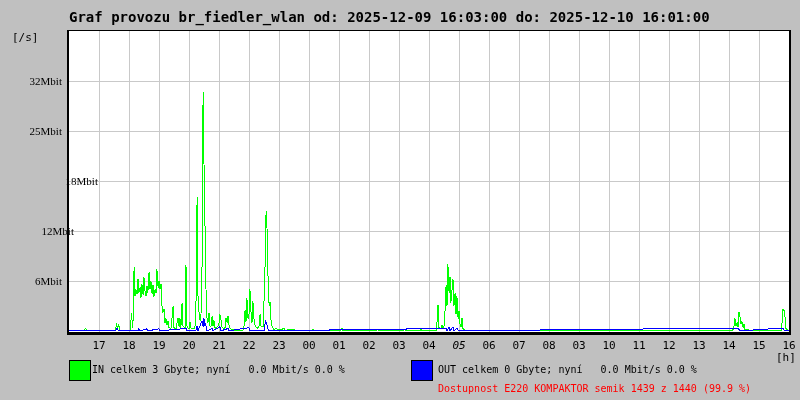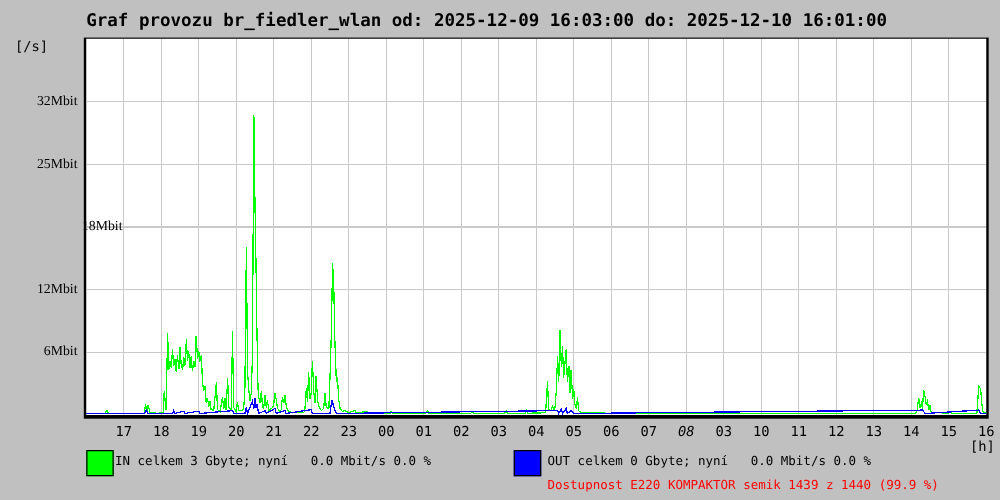--- a/index.html
+++ b/index.html
@@ -82,40 +82,40 @@
       <line x1="0" y1="250" x2="720" y2="250" stroke="#c9c9c9" stroke-width="1" shape-rendering="crispEdges"></line>
       <polyline points="0.0,298.6 15.0,298.6 16.5,296.5 18.0,298.6 46.5,298.6 47.4,291.5 48.6,296.5 49.5,292.3 51.0,298.2 57.0,298.6 61.5,298.2 62.4,280.7 63.6,294.8 63.9,295.7 65.1,234.8 66.0,264.0 66.9,257.3 68.1,262.3 69.0,247.3 69.9,260.7 71.1,255.7 72.0,265.7 72.9,252.3 74.1,263.2 75.0,245.7 75.9,259.0 77.1,264.0 78.0,254.0 78.9,260.7 80.1,239.8 81.0,257.3 81.9,249.0 83.1,262.3 84.0,253.2 84.9,264.8 86.1,257.3 87.0,261.5 87.9,237.3 89.1,255.7 90.0,249.0 90.9,257.3 92.1,252.3 93.0,274.0 93.9,280.7 95.1,277.3 96.0,290.7 96.9,286.5 98.1,293.2 99.0,289.0 99.9,295.7 102.0,296.5 104.1,274.0 105.0,295.7 107.1,297.3 108.9,285.7 110.1,294.8 111.0,286.5 111.9,295.7 113.1,270.7 114.0,294.0 116.1,295.7 117.0,233.2 117.9,294.0 120.0,297.3 120.9,289.8 122.1,296.5 125.1,296.5 126.0,294.0 126.9,280.7 128.1,165.7 129.0,264.0 129.9,279.0 131.1,289.0 132.0,282.3 132.9,255.7 134.1,60.7 135.0,132.3 135.9,186.5 136.5,229.8 137.4,279.0 138.0,285.7 138.9,290.7 140.1,280.7 141.0,294.0 141.9,294.8 143.1,284.0 144.0,294.0 144.9,288.2 146.1,296.5 149.1,294.0 150.0,291.5 150.9,282.3 152.1,288.2 153.0,294.8 155.1,297.3 156.0,295.7 156.9,285.7 158.1,290.7 159.0,284.0 159.9,292.3 161.1,296.5 165.0,298.2 174.0,298.2 174.9,295.7 176.1,278.2 177.0,289.8 177.9,265.7 179.1,287.3 180.0,282.3 180.9,257.3 182.1,282.3 183.0,290.7 183.9,269.0 185.1,288.2 186.0,293.2 188.1,296.5 189.9,294.8 191.1,282.3 192.0,294.0 194.1,294.8 195.0,269.8 195.9,240.7 197.1,179.0 198.0,196.5 198.9,240.7 200.1,274.0 201.0,269.8 201.9,287.3 203.1,294.8 204.9,297.3 207.0,296.5 210.0,298.2 215.1,296.5 216.0,298.2 225.0,297.3 225.9,298.6 243.0,298.6 243.9,297.3 245.1,298.6 271.5,298.6 273.0,296.5 273.9,298.6 307.5,298.6 309.0,297.3 309.9,298.6 334.5,298.6 336.0,296.9 336.9,298.6 351.0,298.6 351.9,296.1 353.1,298.6 367.5,298.2 369.0,273.2 369.9,295.7 372.0,296.5 372.9,293.2 374.1,295.7 375.0,294.0 375.9,282.3 377.1,253.2 378.0,274.0 378.9,232.3 380.1,261.5 381.0,244.8 381.9,270.7 383.1,257.3 384.0,247.3 384.9,274.0 386.1,260.7 387.0,282.3 387.9,264.0 389.1,287.3 390.0,279.0 390.9,291.5 392.1,294.8 393.0,285.7 393.9,296.5 396.0,298.2 420.0,298.6 480.0,298.6 540.0,298.6 600.0,298.6 663.0,298.6 664.5,297.3 666.0,286.5 666.9,294.0 668.1,290.7 669.0,294.8 669.9,279.8 671.1,285.7 672.0,291.5 672.9,289.0 674.1,295.7 675.0,292.3 675.9,297.8 690.0,298.6 690.9,297.3 692.1,298.6 712.5,298.6 714.0,277.3 715.5,279.0 717.0,296.5 718.5,298.2 720.0,298.2" fill="none" stroke="#00ff00" stroke-width="1" shape-rendering="crispEdges"></polyline>
       <polyline points="0.0,298.8 46.5,298.8 48.0,295.7 49.5,298.8 69.0,298.8 69.9,296.5 71.1,298.8 78.0,296.9 78.9,298.8 90.0,296.9 90.9,298.8 117.0,296.5 117.9,298.8 126.9,298.8 128.1,294.0 129.0,298.8 132.9,289.0 134.1,294.8 135.0,286.5 135.9,294.0 136.5,291.5 138.0,298.8 143.1,296.5 144.0,298.8 150.9,294.8 152.1,298.8 159.0,296.5 159.9,298.8 180.0,295.7 180.9,298.8 195.0,298.8 196.5,288.2 198.0,293.2 198.9,296.5 200.1,298.8 377.1,296.5 378.0,298.8 380.1,295.3 381.0,298.8 384.0,294.8 384.9,298.8 387.9,296.5 390.0,298.8 669.0,296.1 671.1,298.8 714.0,296.1 715.5,298.8 720.0,298.8" fill="none" stroke="#0000ff" stroke-width="1" shape-rendering="crispEdges"></polyline>
     </svg>
 </div>
 
 <div id="y-ticks">
     <div class="abs ytick" style="top: 74px;">32Mbit</div>
     <div class="abs ytick" style="top: 124px;">25Mbit</div>
     <div class="abs ytick" style="top: 174px; margin-left: 36px;">18Mbit</div>
-    <div class="abs ytick" style="top: 224px;">12Mbit</div>
+    <div class="abs ytick" style="top: 224px; padding-left: 12px;">12Mbit</div>
     <div class="abs ytick" style="top: 274px;">6Mbit</div>
   </div>
 <div id="x-ticks">
     <div class="abs xtick" style="left: 84px;">17</div>
     <div class="abs xtick" style="left: 114px;">18</div>
     <div class="abs xtick" style="left: 144px;">19</div>
     <div class="abs xtick" style="left: 174px;">20</div>
     <div class="abs xtick" style="left: 204px;">21</div>
     <div class="abs xtick" style="left: 234px;">22</div>
     <div class="abs xtick" style="left: 264px;">23</div>
     <div class="abs xtick" style="left: 294px;">00</div>
     <div class="abs xtick" style="left: 324px;">01</div>
     <div class="abs xtick" style="left: 354px;">02</div>
     <div class="abs xtick" style="left: 384px;">03</div>
     <div class="abs xtick" style="left: 414px;">04</div>
-    <div class="abs xtick" style="left: 444px;">05</div>
+    <div class="abs xtick" style="left: 444px; font-style: italic;">05</div>
     <div class="abs xtick" style="left: 474px;">06</div>
     <div class="abs xtick" style="left: 504px;">07</div>
-    <div class="abs xtick" style="left: 534px; font-style: italic;">08</div>
+    <div class="abs xtick" style="left: 534px;">08</div>
     <div class="abs xtick" style="left: 564px;">03</div>
     <div class="abs xtick" style="left: 594px;">10</div>
     <div class="abs xtick" style="left: 624px;">11</div>
     <div class="abs xtick" style="left: 654px;">12</div>
     <div class="abs xtick" style="left: 684px;">13</div>
     <div class="abs xtick" style="left: 714px;">14</div>
     <div class="abs xtick" style="left: 744px;">15</div>
     <div class="abs xtick" style="left: 774px;">16</div>
   </div>
 

